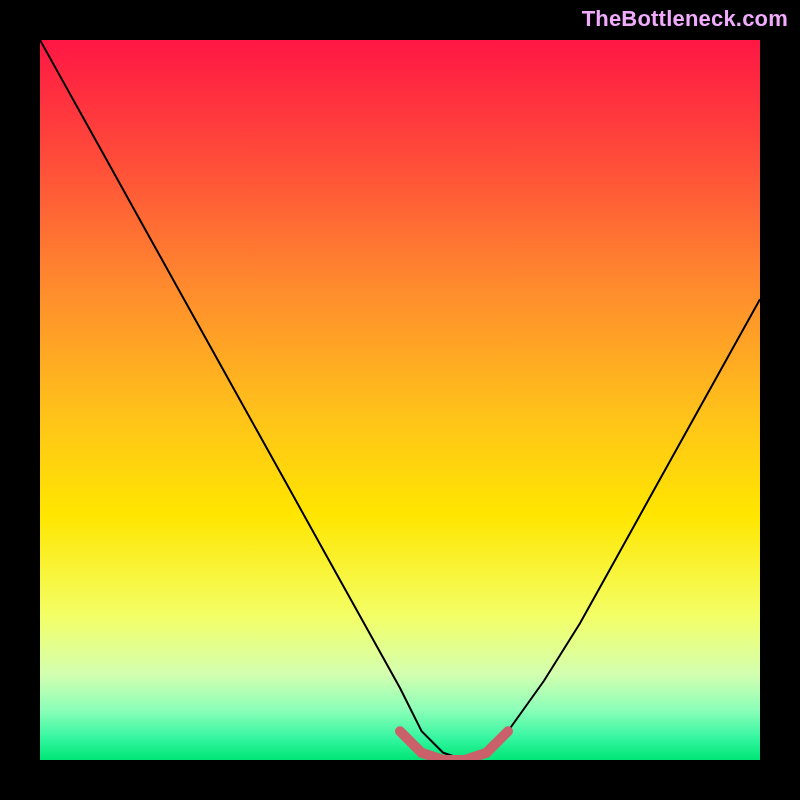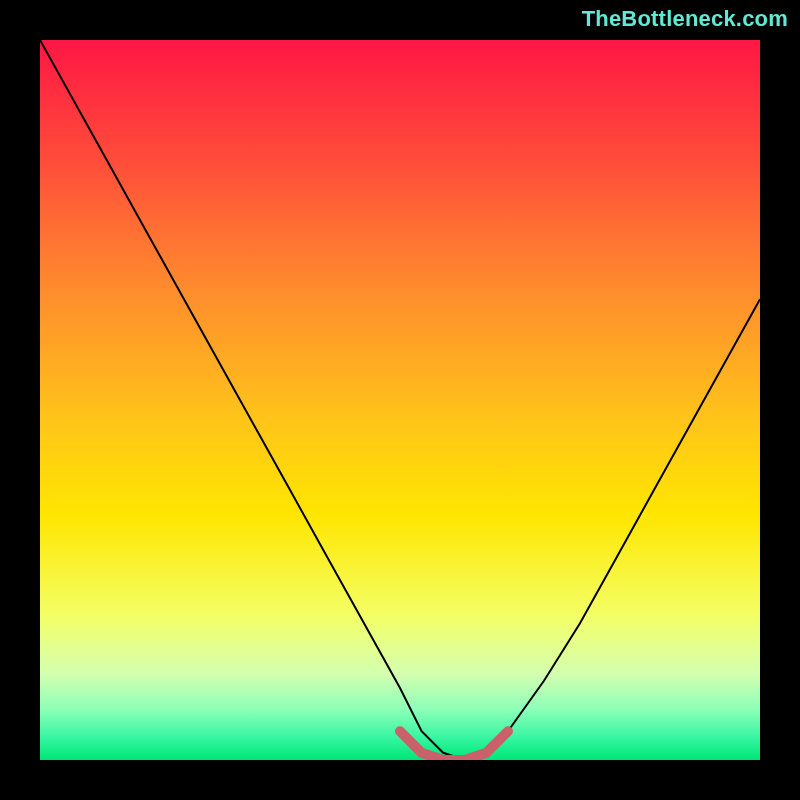--- a/index.html
+++ b/index.html
@@ -38,21 +38,21 @@
     position: absolute;
     left: 0;
     top: 0;
     width: 100%;
     height: 100%;
   }
   .watermark {
     position: absolute;
     top: 6px;
     right: 12px;
-    color: #5eead4;
+    color: #f0abfc;
     font-size: 22px;
     font-weight: 600;
     letter-spacing: 0.2px;
   }
 </style>
 </head>
 <body>
 
 <div class="frame">
 

